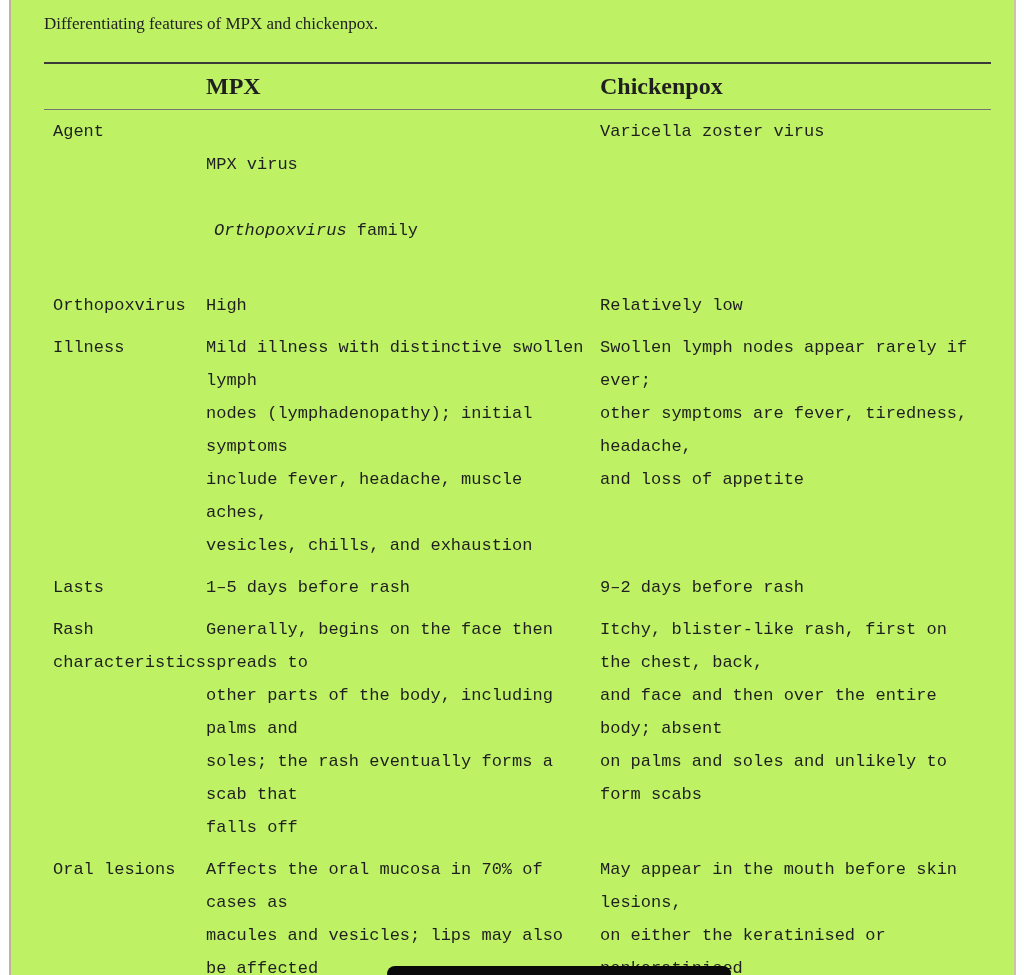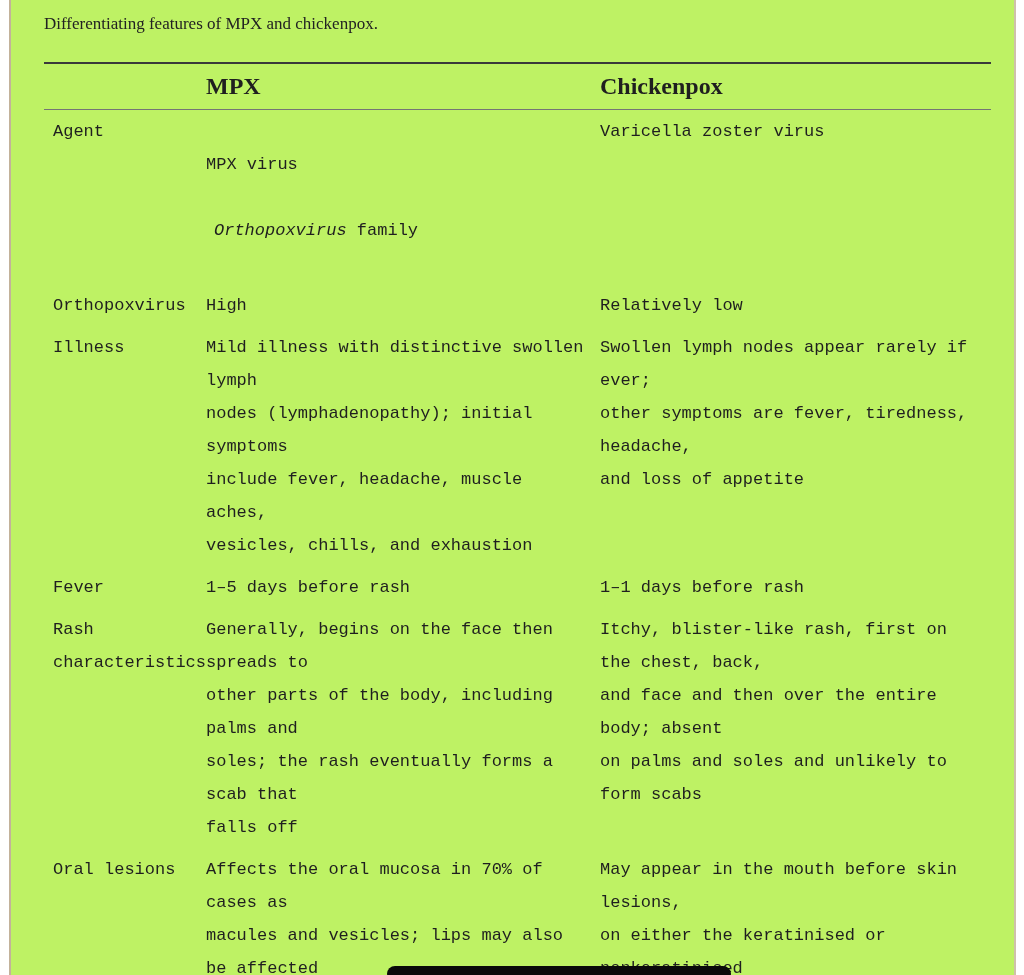--- a/index.html
+++ b/index.html
@@ -105,23 +105,23 @@
         <td class="c-label">Illness</td>
         <td>Mild illness with distinctive swollen lymph
 nodes (lymphadenopathy); initial symptoms
 include fever, headache, muscle aches,
 vesicles, chills, and exhaustion</td>
         <td>Swollen lymph nodes appear rarely if ever;
 other symptoms are fever, tiredness, headache,
 and loss of appetite</td>
       </tr>
       <tr>
-        <td class="c-label">Fever</td>
+        <td class="c-label">Lasts</td>
         <td>1–5 days before rash</td>
-        <td>1–1 days before rash</td>
+        <td>9–2 days before rash</td>
       </tr>
       <tr>
         <td class="c-label">Rash
 characteristics</td>
         <td>Generally, begins on the face then spreads to
 other parts of the body, including palms and
 soles; the rash eventually forms a scab that
 falls off</td>
         <td>Itchy, blister-like rash, first on the chest, back,
 and face and then over the entire body; absent

